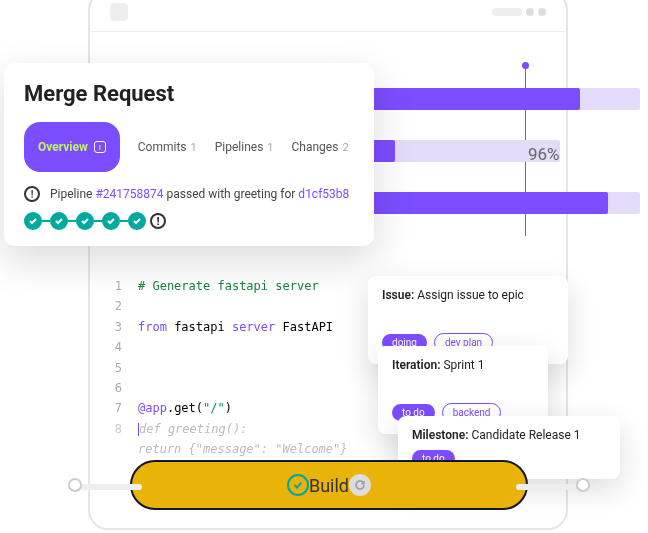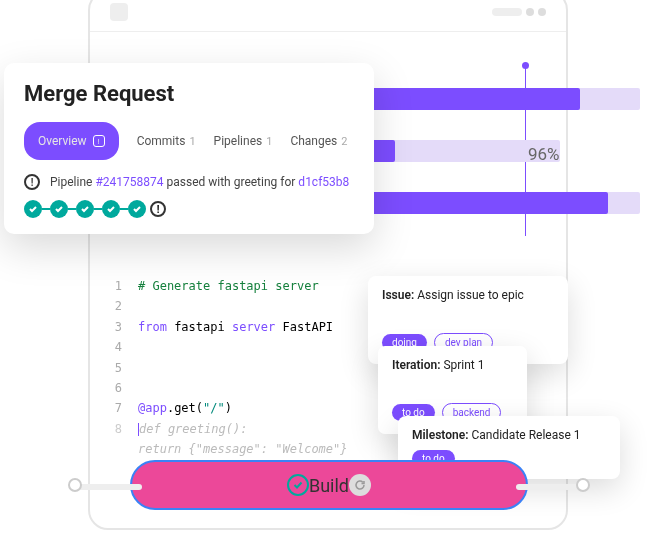--- a/index.html
+++ b/index.html
@@ -15,21 +15,21 @@
 .bar-row { height: 40px; position: relative; margin-bottom: 12px; }
 .bar-bg { position: absolute; left: 0; height: 22px; background: #e4dbf9; border-radius: 2px; }
 .bar-fg { position: absolute; left: 0; height: 22px; background: #7c4dff; border-radius: 2px; }
 .bar-label { position: absolute; font-size: 17px; color: #666; }
 .vline { position: absolute; left: 155px; top: -22px; width: 1px; height: 170px; background: #7c4dff; }
 .vdot { position: absolute; left: 152px; top: -26px; width: 7px; height: 7px; border-radius: 50%; background: #7c4dff; }
 
 .mr-card { position: absolute; left: 4px; top: 63px; width: 370px; background: #fff; border-radius: 10px; box-shadow: 0 14px 40px rgba(0,0,0,0.15); padding: 18px 20px 16px; }
 .mr-title { font-size: 22px; font-weight: 700; color: #222; margin-bottom: 16px; }
 .mr-tabs { display: flex; align-items: center; gap: 18px; font-size: 12px; color: #555; margin-bottom: 14px; }
-.mr-tab-active { background: #7c4dff; color: #e5e5e5; padding: 12px 14px; border-radius: 16px; display: inline-flex; align-items: center; gap: 6px; font-weight: 400; }
+.mr-tab-active { background: #7c4dff; color: #bef264; padding: 18px 14px; border-radius: 16px; display: inline-flex; align-items: center; gap: 6px; font-weight: 700; }
 .mr-tab { display: inline-flex; align-items: center; gap: 4px; }
 .mr-tab .count { color: #aaa; font-size: 11px; }
 .pipeline-row { display: flex; align-items: center; gap: 10px; font-size: 12px; color: #444; margin-bottom: 10px; }
 .warn-circle { width: 16px; height: 16px; border: 2px solid #333; border-radius: 50%; display: flex; align-items: center; justify-content: center; font-size: 10px; font-weight: 700; flex-shrink: 0; }
 .pl-link { color: #7c4dff; }
 .pipe-dots { display: flex; align-items: center; gap: 0; margin-top: 6px; }
 .pipe-dot { width: 18px; height: 18px; border-radius: 50%; background: #00a99d; display: flex; align-items: center; justify-content: center; }
 .pipe-dot svg { stroke: #fff; }
 .pipe-line { width: 8px; height: 2px; background: #00a99d; }
 .pipe-warn { width: 16px; height: 16px; border: 2px solid #333; border-radius: 50%; display: flex; align-items: center; justify-content: center; font-size: 10px; font-weight: 700; margin-left: 4px; }
@@ -43,21 +43,21 @@
 .sug { color: #bbb; font-style: italic; }
 .cursor { display: inline-block; width: 1px; height: 13px; background: #7c4dff; vertical-align: middle; }
 
 .fcard { position: absolute; background: #fff; border-radius: 8px; box-shadow: 0 10px 30px rgba(0,0,0,0.14); padding: 12px 14px; font-size: 12px; }
 .fcard .ftitle { color: #222; margin-bottom: 8px; }
 .fcard .ftitle strong { font-weight: 600; }
 .pill { display: inline-block; padding: 3px 10px; border-radius: 12px; font-size: 10px; margin-right: 4px; }
 .pill-solid { background: #7c4dff; color: #fff; }
 .pill-outline { border: 1px solid #7c4dff; color: #7c4dff; background: #fff; margin-top: 23px; }
 
-.build-bar { position: absolute; left: 130px; top: 460px; width: 398px; height: 50px; border: 2px solid #3b82f6; border-radius: 30px; background: #ec4899; display: flex; align-items: center; justify-content: center; }
+.build-bar { position: absolute; left: 130px; top: 460px; width: 398px; height: 50px; border: 2px solid #0f172a; border-radius: 30px; background: #eab308; display: flex; align-items: center; justify-content: center; }
 .build-check { width: 22px; height: 22px; border: 2px solid #00a99d; border-radius: 50%; display: flex; align-items: center; justify-content: center; }
 .build-text { font-size: 18px; color: #333; }
 .refresh-circle { width: 22px; height: 22px; border-radius: 50%; background: #ddd; display: flex; align-items: center; justify-content: center; }
 
 .slider { position: absolute; height: 6px; background: #eee; border-radius: 3px; }
 .slider-thumb { position: absolute; width: 14px; height: 14px; background: #fff; border: 2px solid #ccc; border-radius: 50%; top: -6px; }
 
 .overview-icon { width: 12px; height: 12px; border: 1.5px solid #fff; border-radius: 3px; display: inline-flex; align-items: center; justify-content: center; font-size: 8px; }
 </style>
 </head>
@@ -197,21 +197,21 @@
       <span class="sug">if</span>
     </div>
 </div>
 
 <div class="fcard" style="left:368px;top:276px;width:200px;">
   <div class="ftitle"><strong>Issue:</strong><span> Assign issue to epic</span></div>
   <span class="pill pill-solid">doing</span>
   <span class="pill pill-outline">dev plan</span>
 </div>
 
-<div class="fcard" style="left:378px;top:346px;width:149px;border-radius:7px;">
+<div class="fcard" style="left:378px;top:346px;width:170px;border-radius:7px;">
   <div class="ftitle"><strong>Iteration:</strong><span> Sprint 1</span></div>
   <span class="pill pill-solid">to do</span>
   <span class="pill pill-outline">backend</span>
 </div>
 
 <div class="fcard" style="left:398px;top:416px;width:222px;">
   <div class="ftitle"><strong>Milestone:</strong><span> Candidate Release 1</span></div>
   <span class="pill pill-solid">to do</span>
 </div>
 

